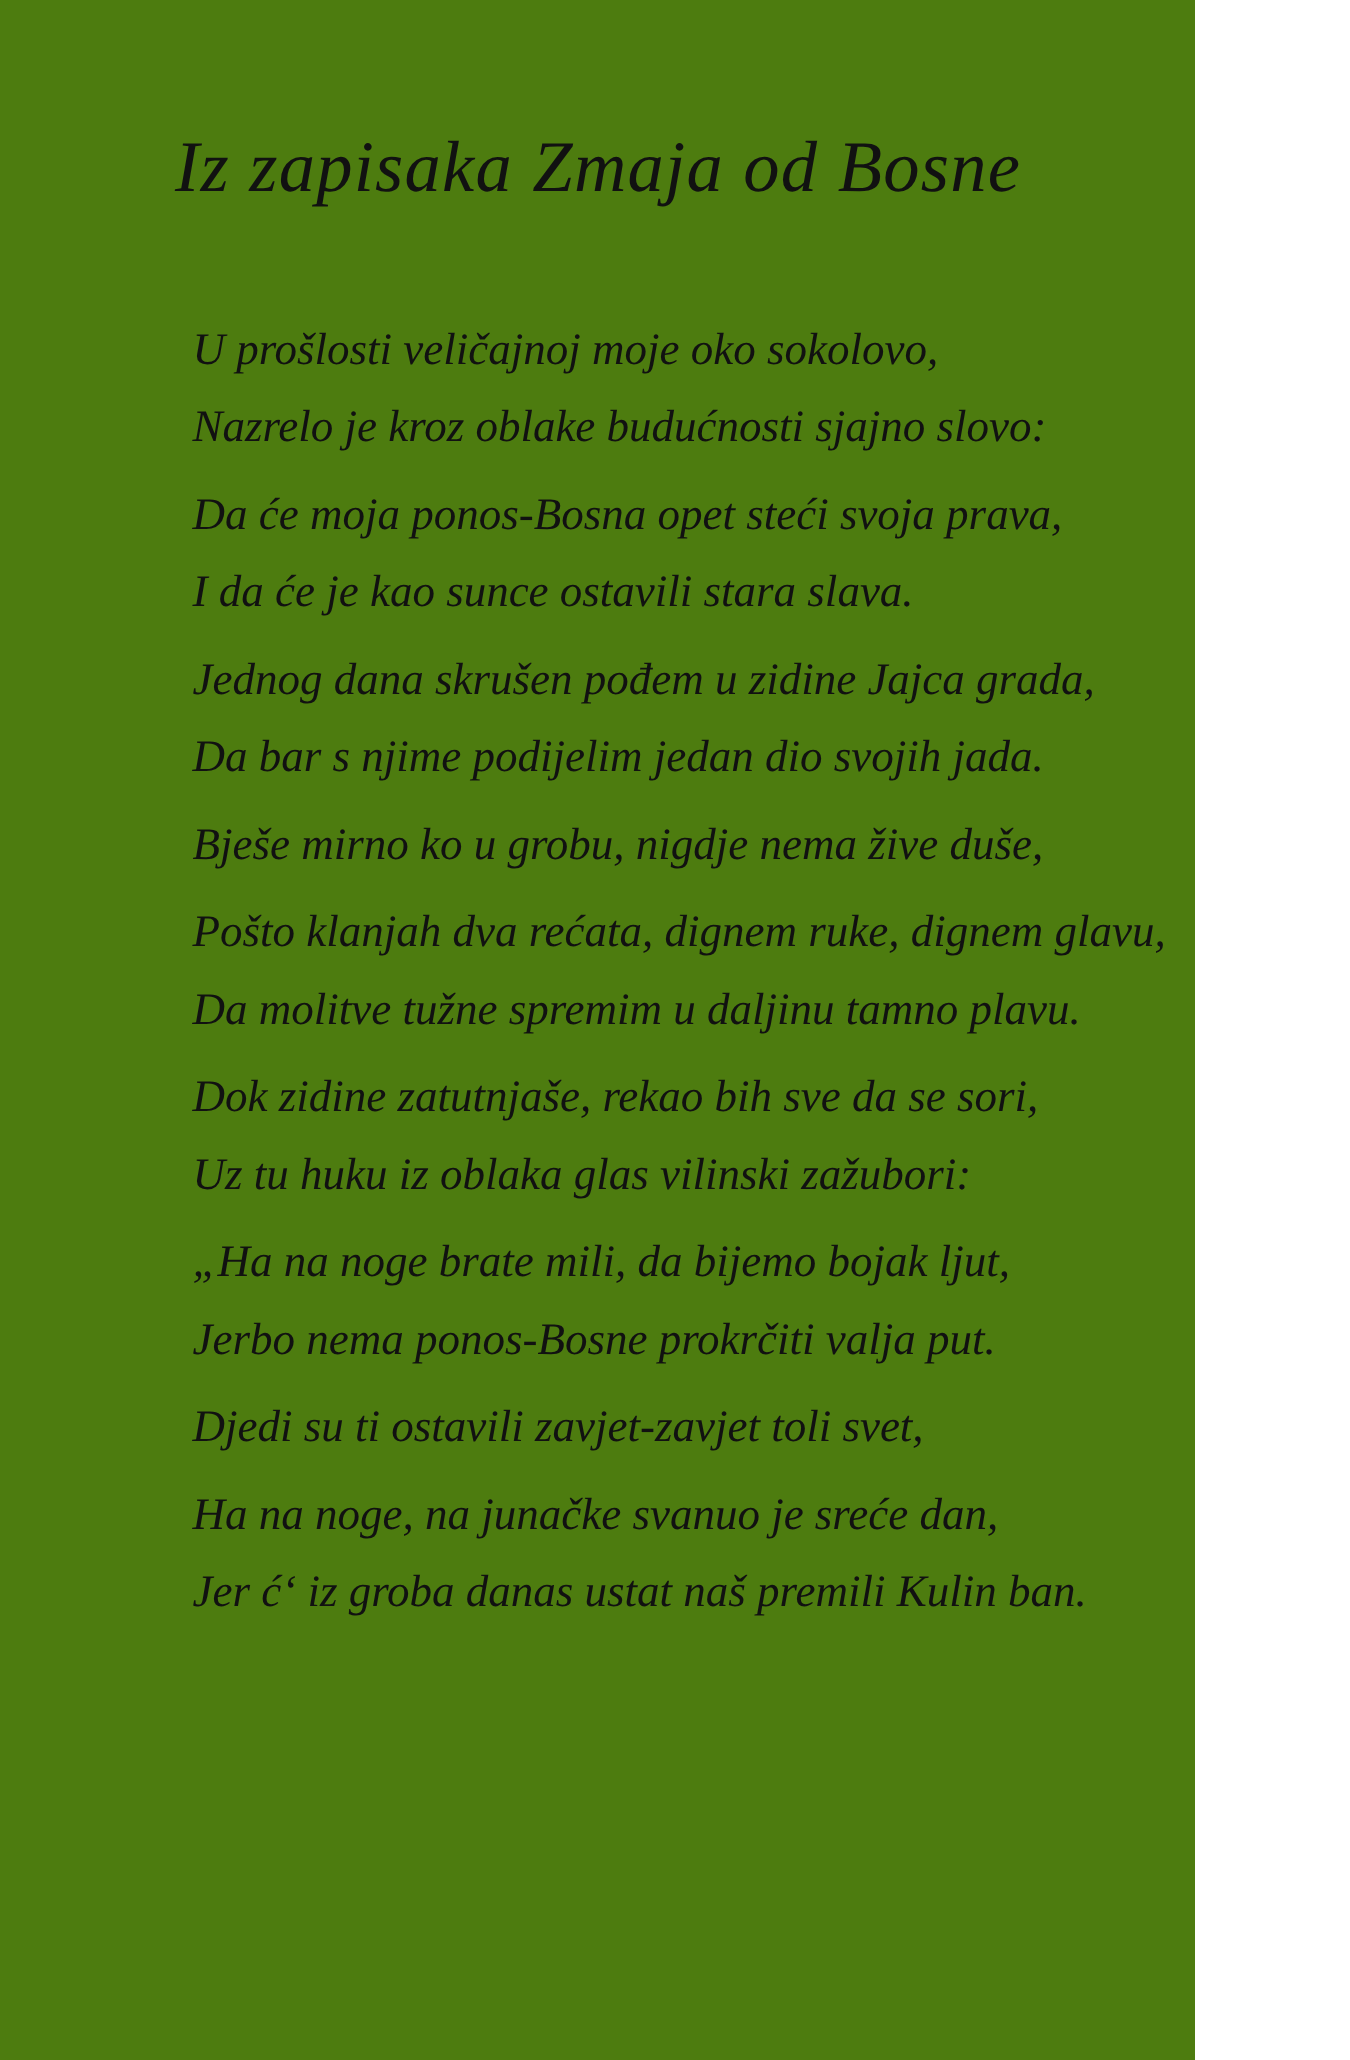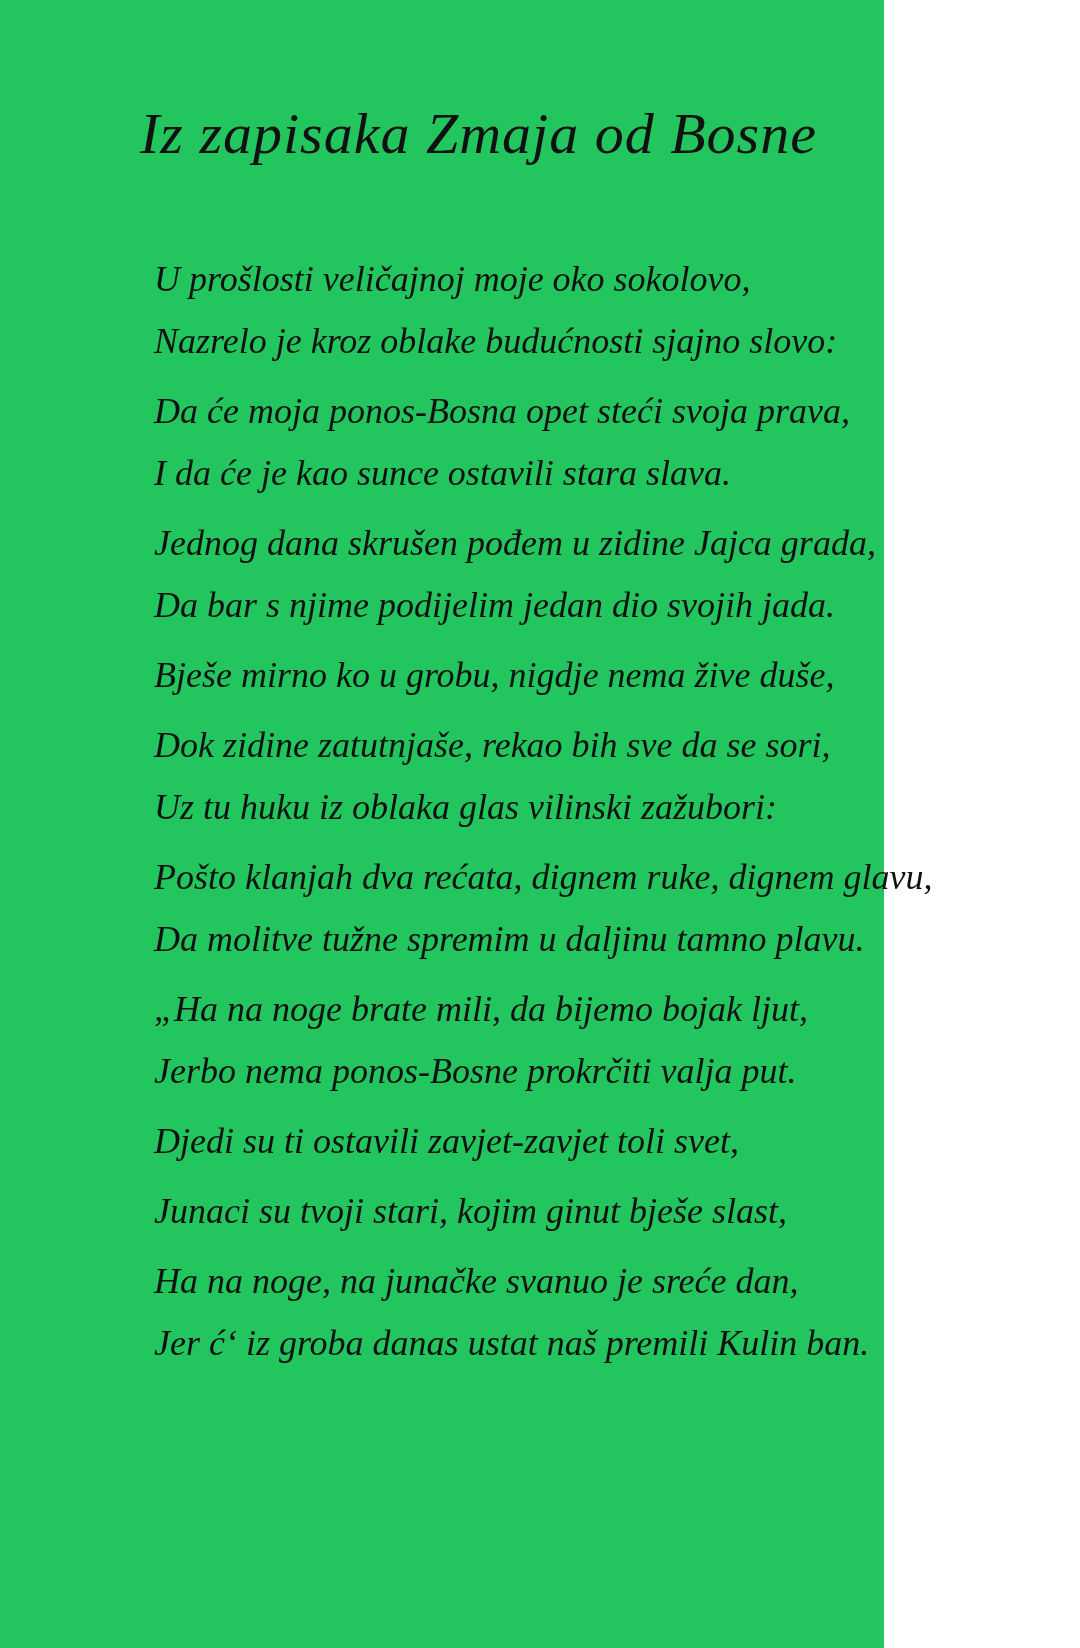--- a/index.html
+++ b/index.html
@@ -9,24 +9,24 @@
   }
   body {
     width: 1080px;
     height: 1648px;
     overflow: hidden;
     font-family: "Liberation Serif", serif;
     color: #111111;
   }
   .page {
     box-sizing: border-box;
-    width: 884px;
+    width: 956px;
     height: 1648px;
     padding: 92px 90px 0 140px;
-    background: #22c55e;
+    background: #4d7c0f;
   }
   .poem-title {
     font-style: italic;
     font-weight: normal;
     font-size: 58px;
     line-height: 84px;
     letter-spacing: 1px;
     margin: 0 0 72px 0;
     white-space: nowrap;
   }
@@ -61,40 +61,39 @@
   <div class="stanza">
     <div class="poem-line">Jednog dana skrušen pođem u zidine Jajca grada,</div>
     <div class="poem-line">Da bar s njime podijelim jedan dio svojih jada.</div>
   </div>
 
   <div class="stanza">
     <div class="poem-line">Bješe mirno ko u grobu, nigdje nema žive duše,</div>
   </div>
 
   <div class="stanza">
-    <div class="poem-line">Dok zidine zatutnjaše, rekao bih sve da se sori,</div>
-    <div class="poem-line">Uz tu huku iz oblaka glas vilinski zažubori:</div>
+    <div class="poem-line">Pošto klanjah dva rećata, dignem ruke, dignem glavu,</div>
+    <div class="poem-line">Da molitve tužne spremim u daljinu tamno plavu.</div>
   </div>
 
   <div class="stanza">
-    <div class="poem-line">Pošto klanjah dva rećata, dignem ruke, dignem glavu,</div>
-    <div class="poem-line">Da molitve tužne spremim u daljinu tamno plavu.</div>
+    <div class="poem-line">Dok zidine zatutnjaše, rekao bih sve da se sori,</div>
+    <div class="poem-line">Uz tu huku iz oblaka glas vilinski zažubori:</div>
   </div>
 
   <div class="stanza">
     <div class="poem-line">„Ha na noge brate mili, da bijemo bojak ljut,</div>
     <div class="poem-line">Jerbo nema ponos-Bosne prokrčiti valja put.</div>
   </div>
 
   <div class="stanza">
     <div class="poem-line">Djedi su ti ostavili zavjet-zavjet toli svet,</div>
   </div>
 
   <div class="stanza">
-    <div class="poem-line">Junaci su tvoji stari, kojim ginut bješe slast,</div>
   </div>
 
   <div class="stanza">
     <div class="poem-line">Ha na noge, na junačke svanuo je sreće dan,</div>
     <div class="poem-line">Jer ć‘ iz groba danas ustat naš premili Kulin ban.</div>
   </div>
 
 </div>
 
 </body></html>

